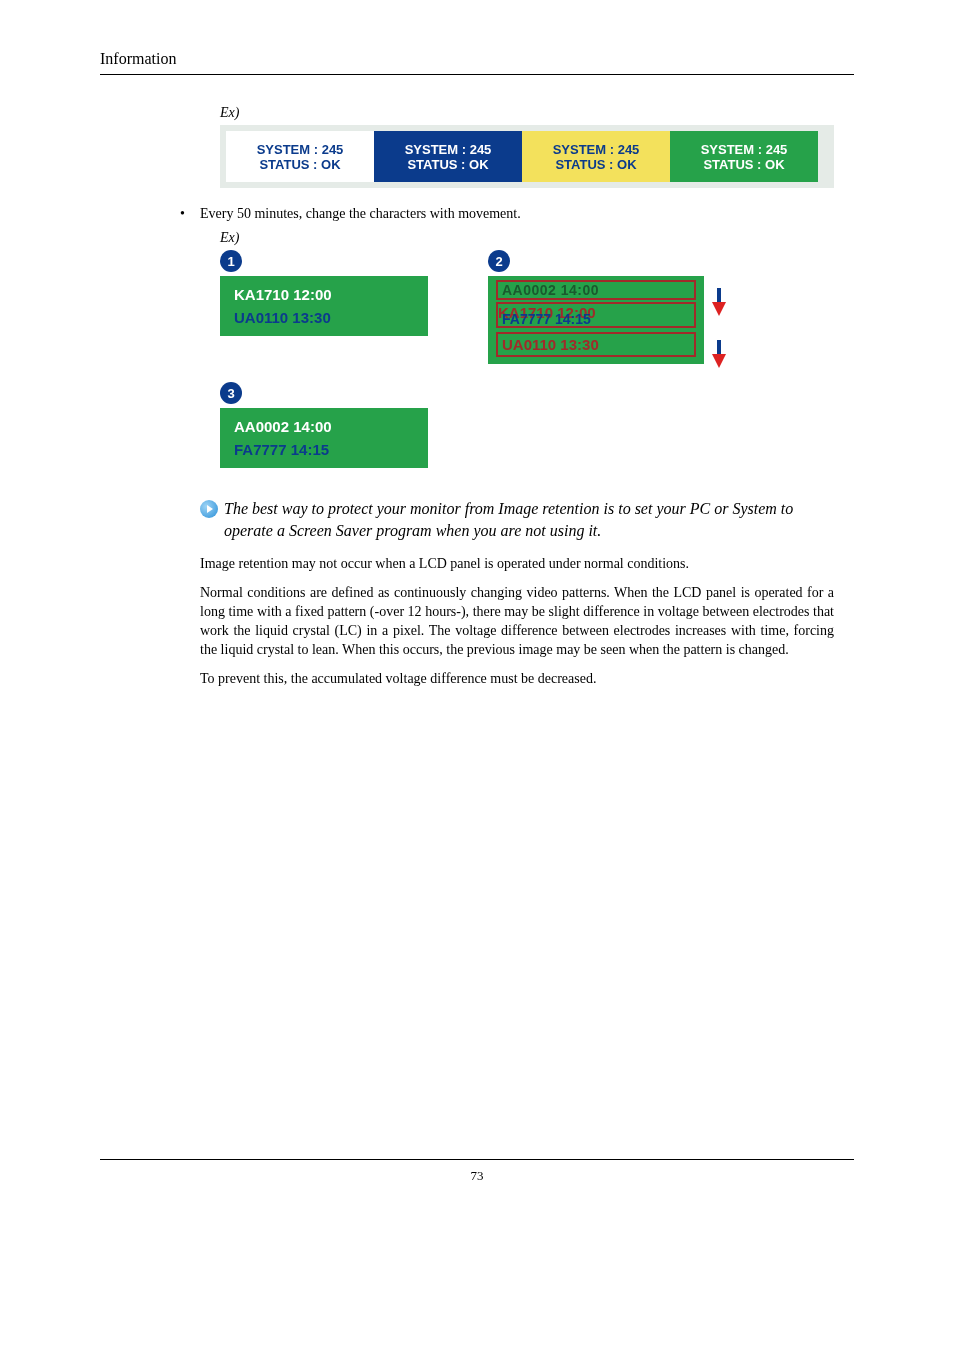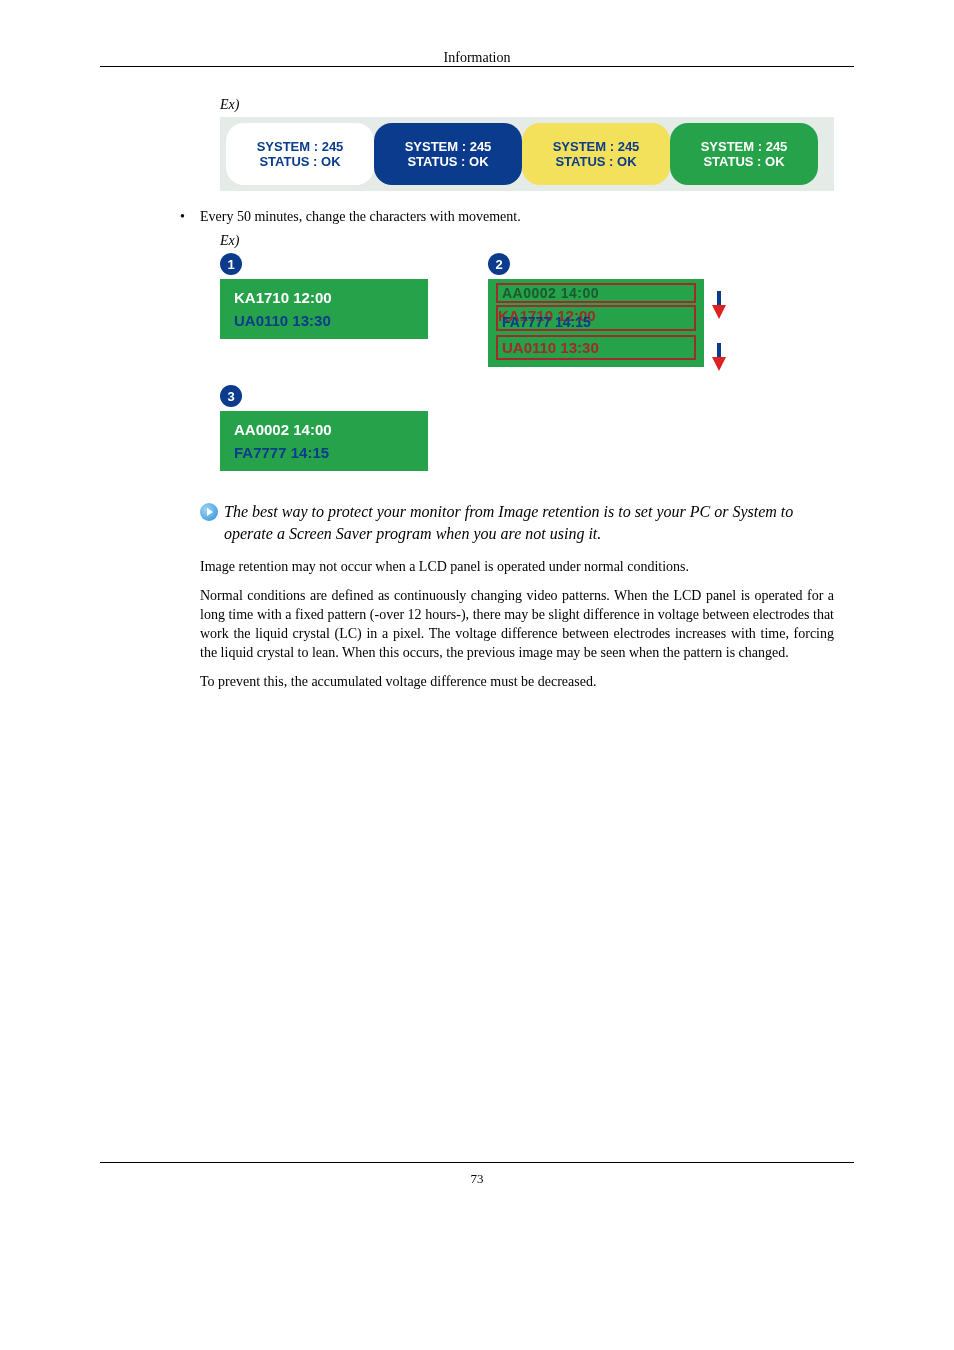--- a/index.html
+++ b/index.html
@@ -7,22 +7,23 @@
     margin: 0;
     padding: 0;
     width: 954px;
     background: #fff;
     color: #000;
   }
   .page {
     padding: 50px 100px 40px 100px;
   }
   .header {
-    text-align: center;
-    font-size: 14px;
+    text-align: left;
+    font-size: 16px;
+    margin-bottom: 6px;
   }
   .header-rule {
     border: none;
     border-top: 1.5px solid #000;
     margin: 0 0 30px 0;
   }
   .content-indent {
     margin-left: 120px;
     margin-right: 20px;
   }
@@ -32,30 +33,29 @@
     font-style: italic;
   }
   .example-strip {
     display: flex;
     gap: 0;
     background: #e5ebe7;
     padding: 6px;
   }
   .tile {
     width: 148px;
-    height: 62px;
+    height: 51px;
     box-sizing: border-box;
     display: flex;
     flex-direction: column;
     justify-content: center;
     align-items: center;
     font-family: Arial, sans-serif;
     font-weight: bold;
     font-size: 13px;
-    border-radius: 18px;
   }
   .tile-white-blue {
     background: #fff;
     color: #0b3b8c;
   }
   .tile-blue-white {
     background: #0b3b8c;
     color: #fff;
   }
   .tile-yellow-blue {

